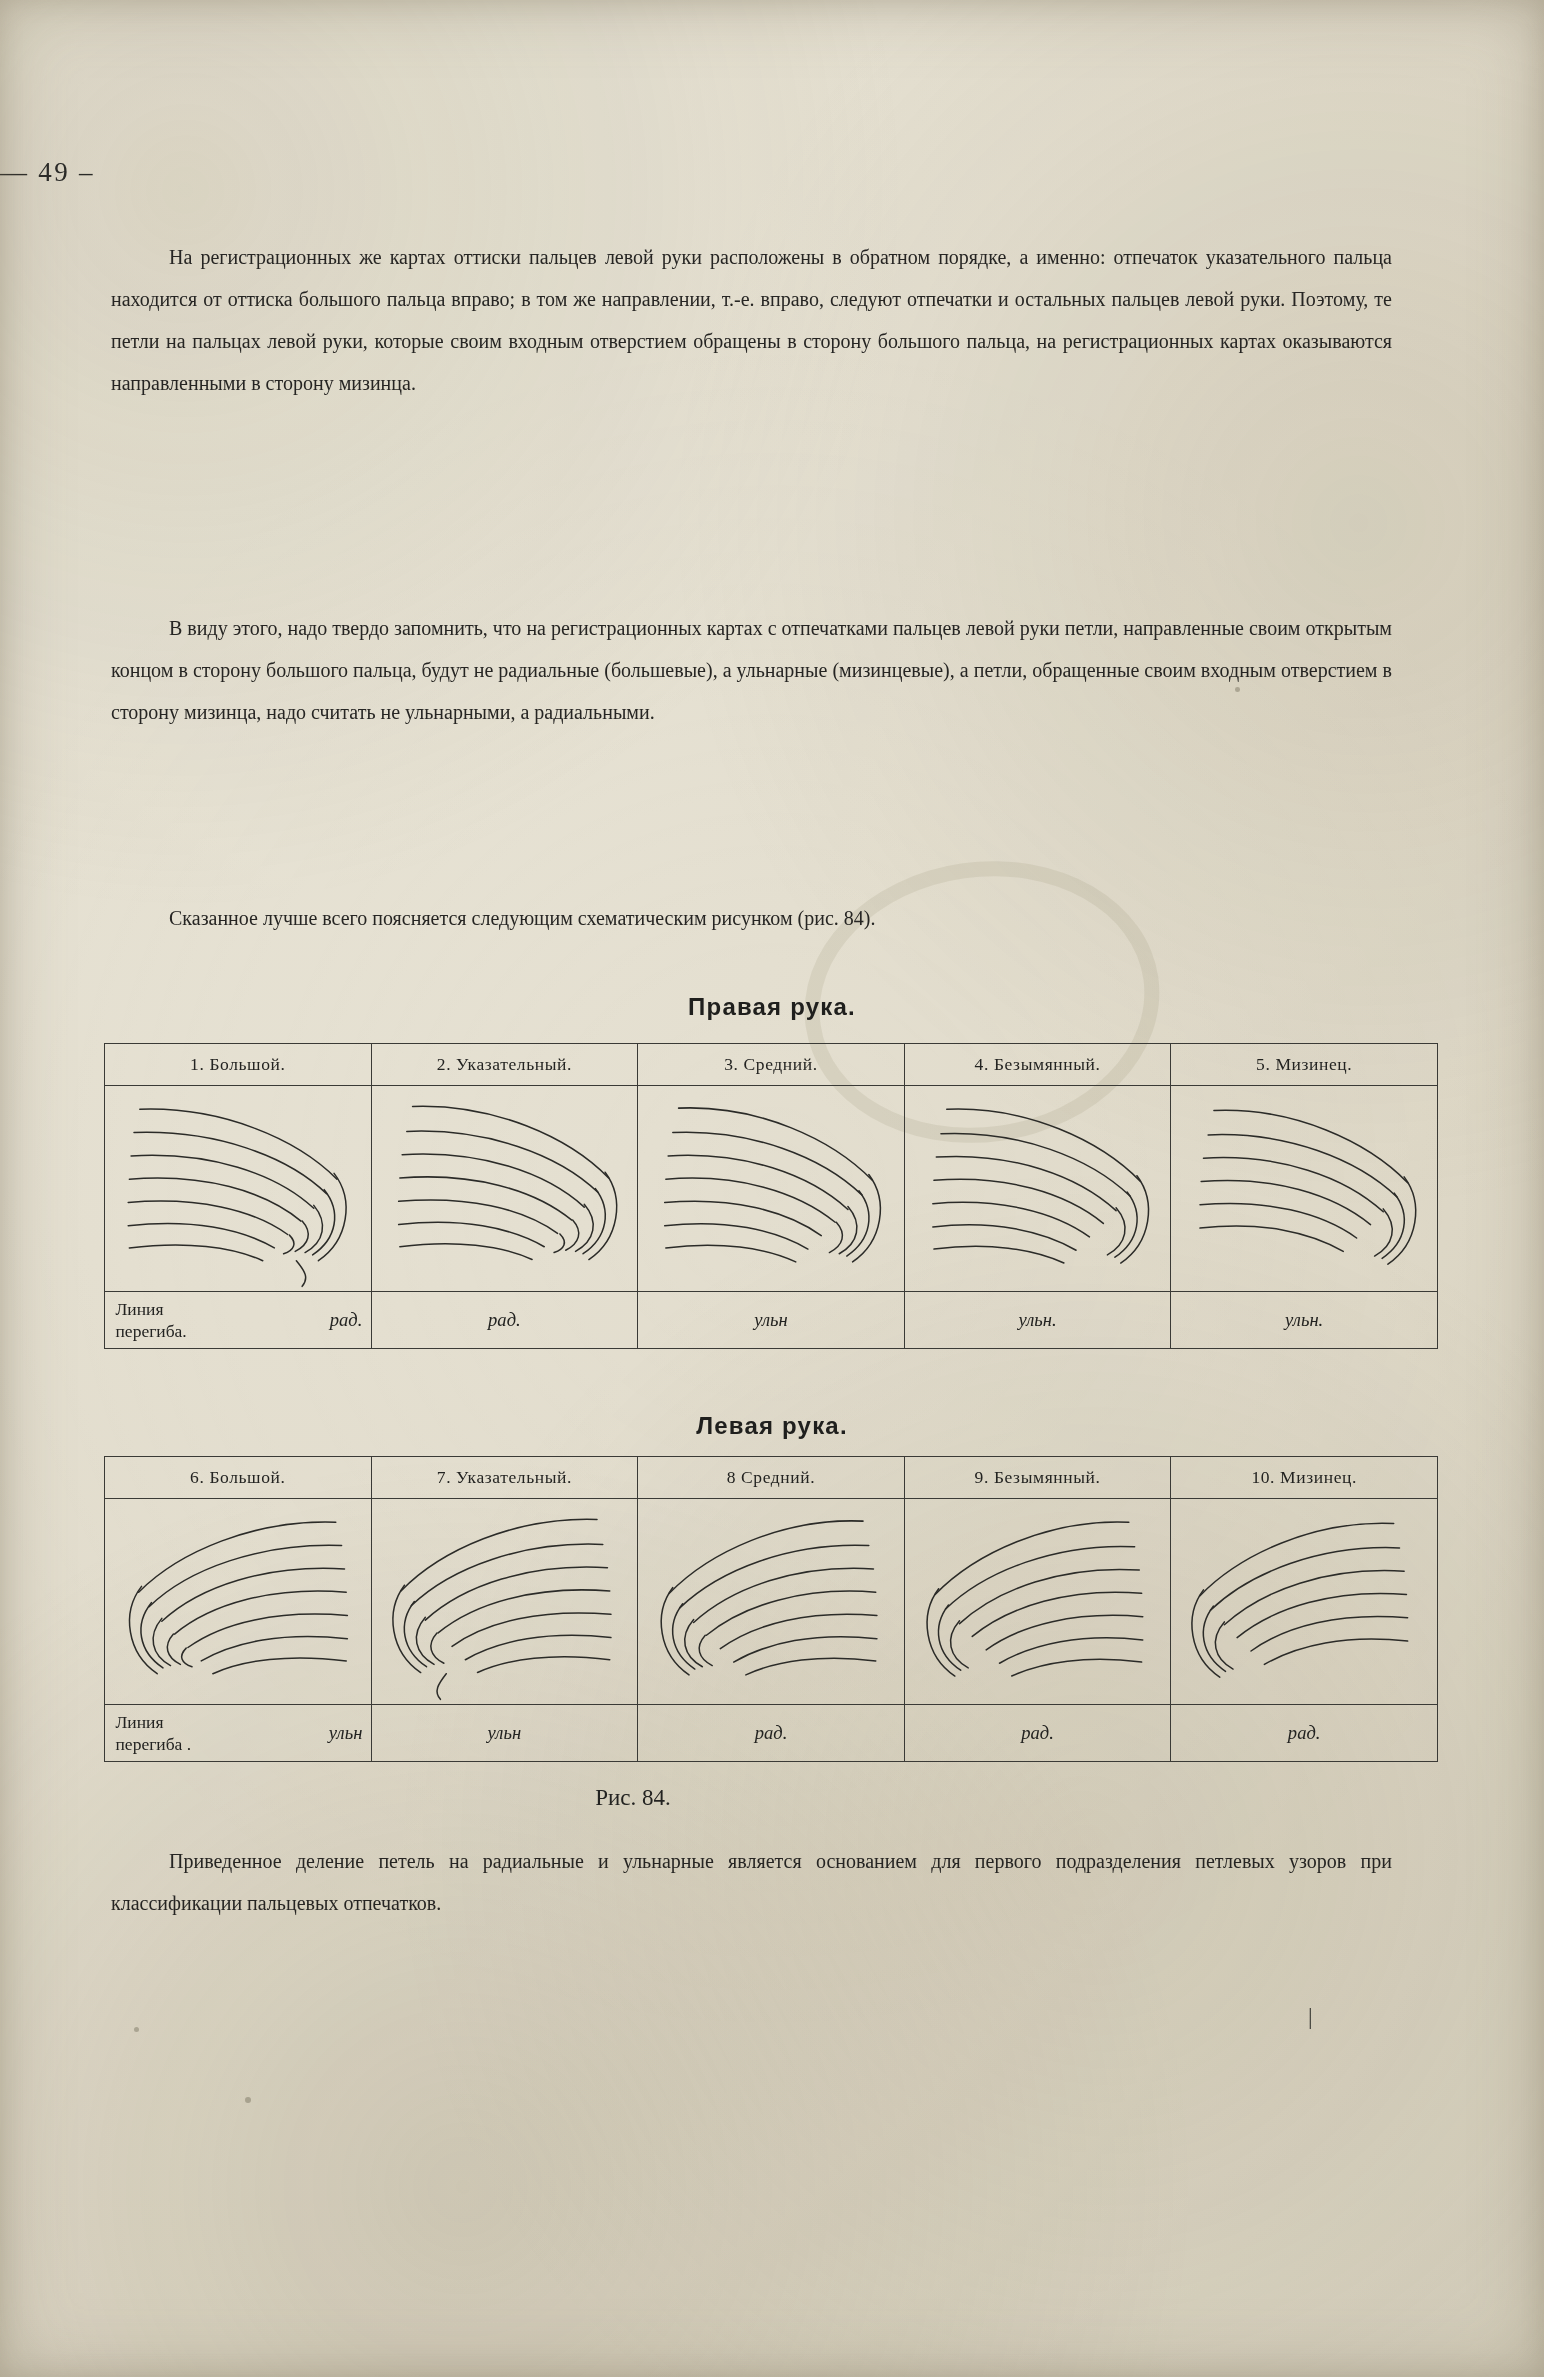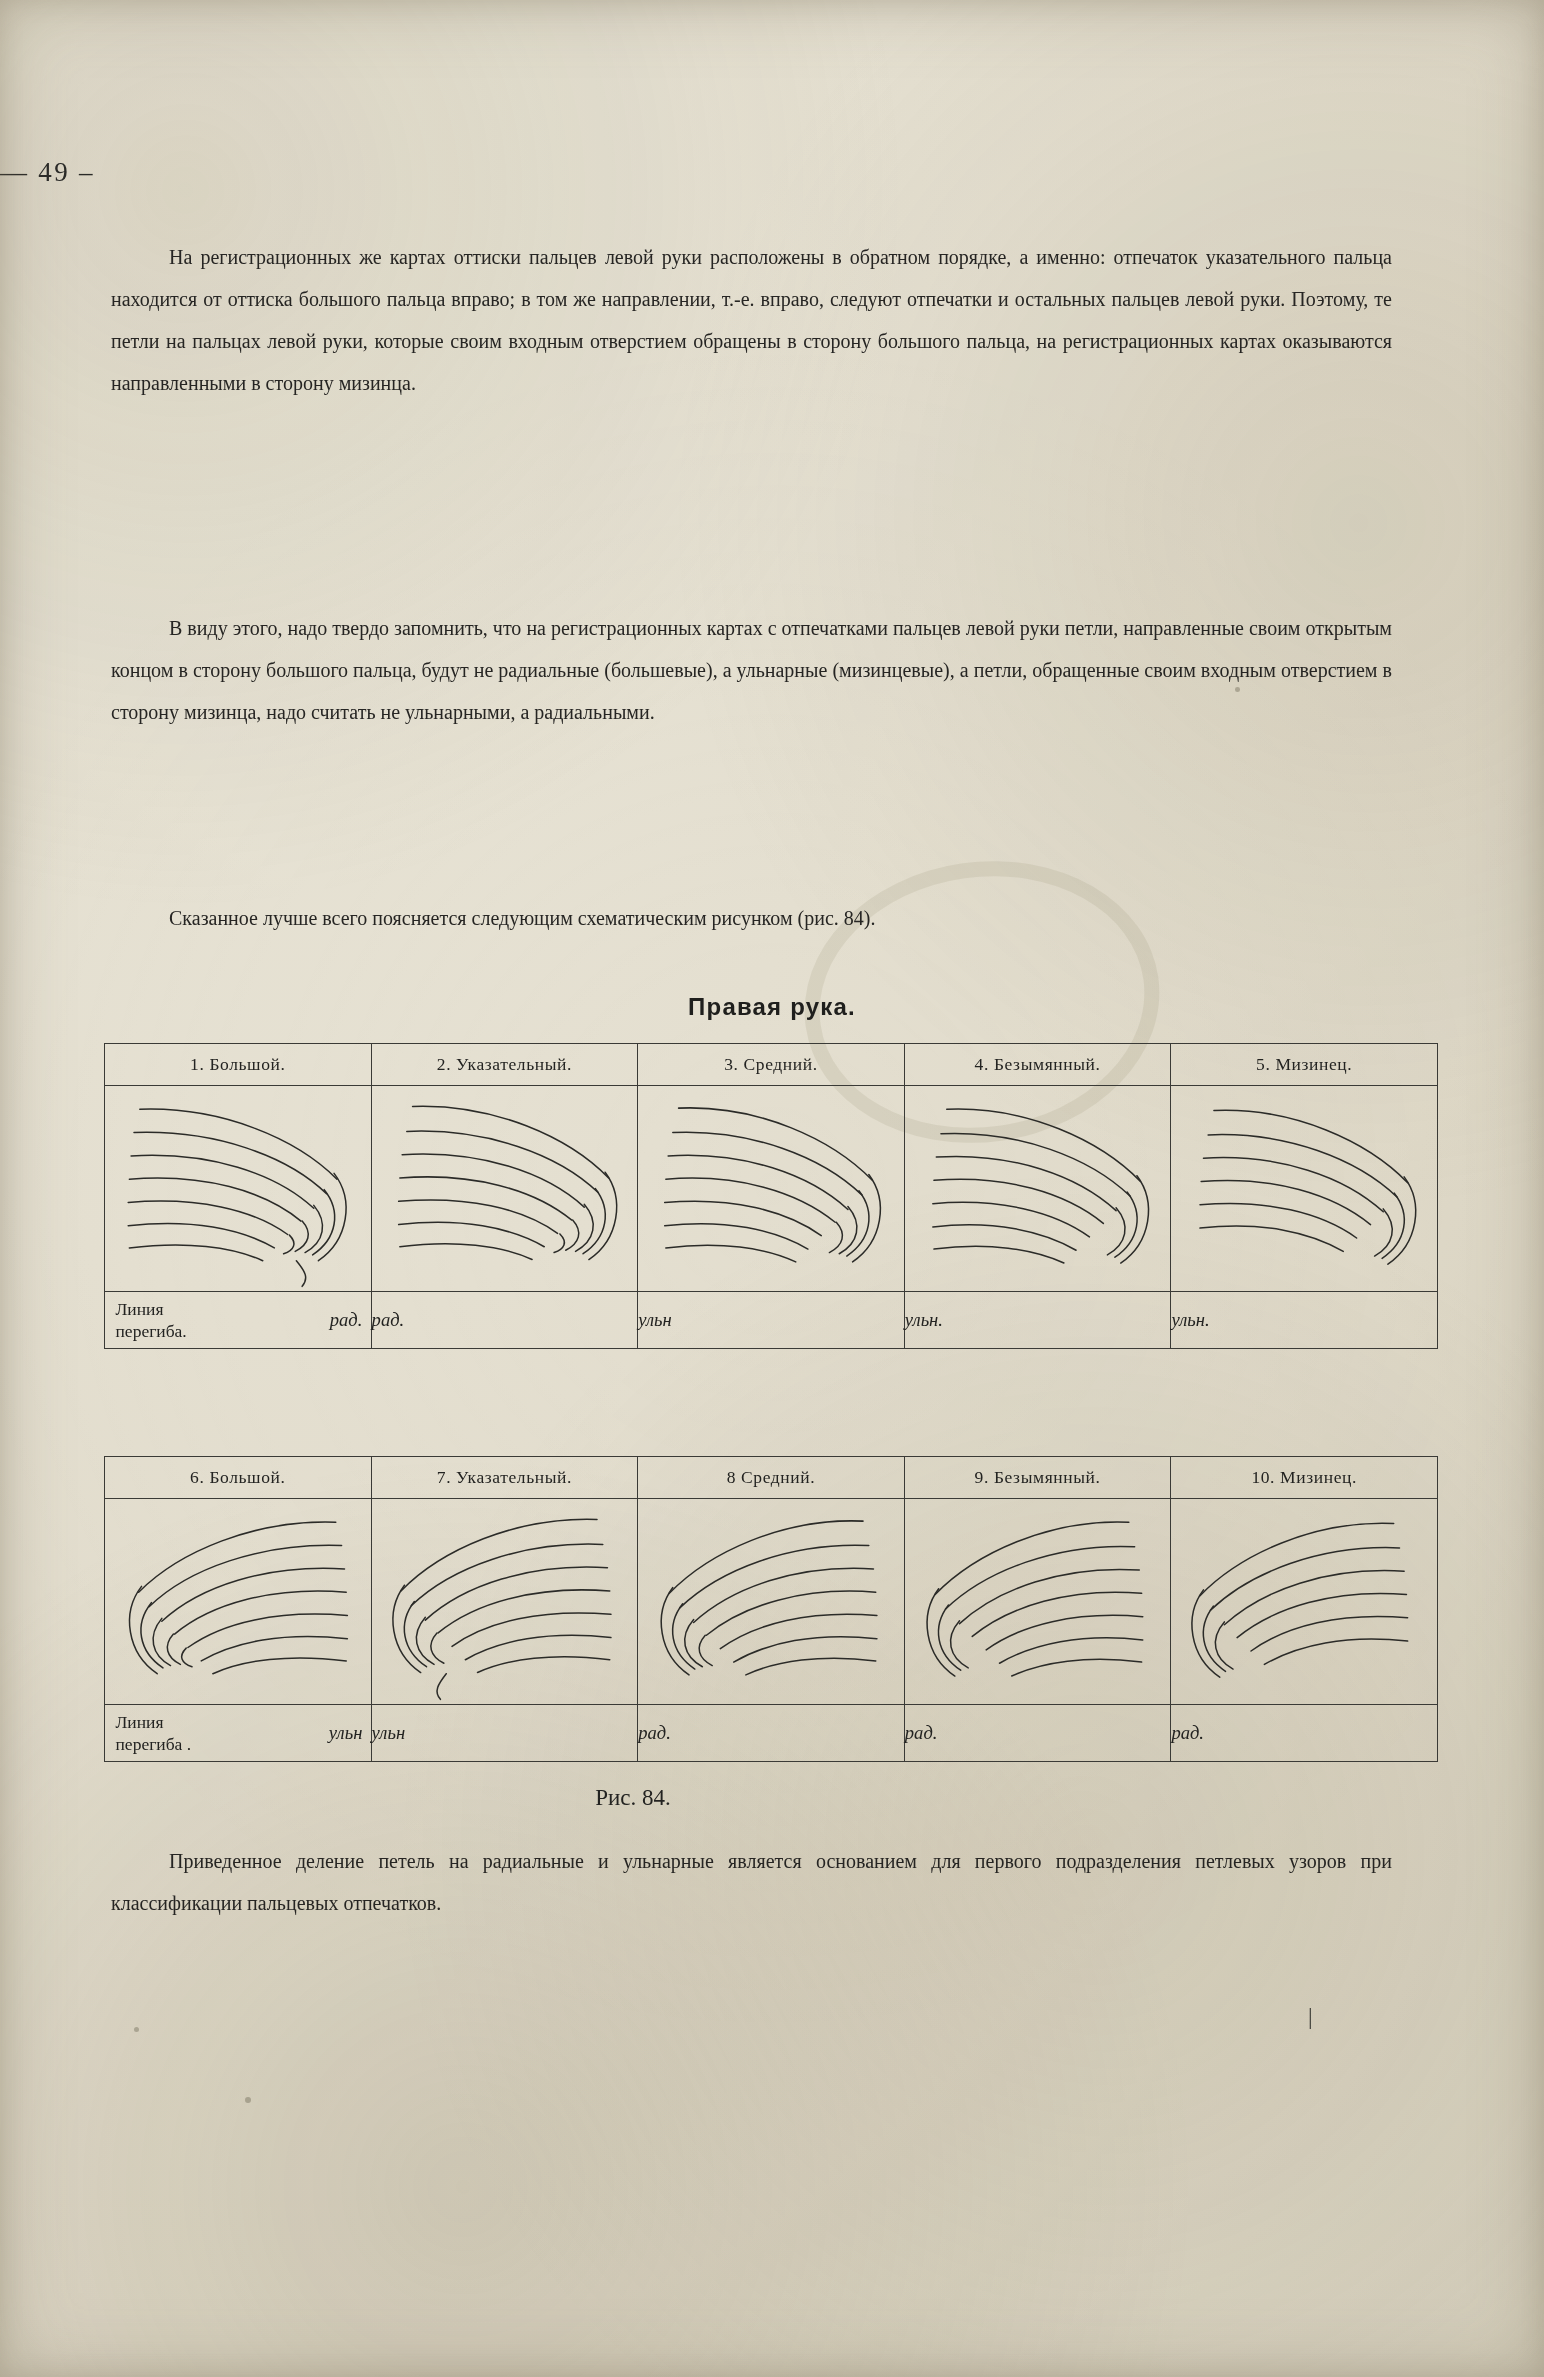--- a/index.html
+++ b/index.html
@@ -157,21 +157,21 @@
     line-height: 22px;
     color: #232321;
     padding-left: 10.5px;
     white-space: pre-line;
   }
   .ftr-mark {
     font-family: "Liberation Serif", serif;
     font-style: italic;
     font-size: 18.6px;
     color: #232321;
-    text-align: left;
+    text-align: center;
     display: block;
   }
   .ftr-first {
     display: flex;
     align-items: center;
     justify-content: space-between;
     padding-right: 8.2px;
   }
   .loop-svg { display: block; width: 100%; height: 205px; }
   .loop-svg path, .loop-svg line { fill: none; stroke: #2b2b28; stroke-width: 2.6; stroke-linecap: round; }
@@ -324,20 +324,21 @@
                 <span class="ftr-mark">ульн.</span>
               </td>
           <td>
                 <span class="ftr-mark">ульн.</span>
               </td>
         </tr>
       </tbody>
         </table>
     </div>
 
+    <div class="fig-title" id="title-left">Левая рука.</div>
 
     <div class="table-wrap" id="tbl-left">
       <table class="hand">
         <tbody>
             <tr class="hdr">
           <td>6. Большой.</td>
           <td>7. Указательный.</td>
           <td>8 Средний.</td>
           <td>9. Безымянный.</td>
           <td>10. Мизинец.</td>

